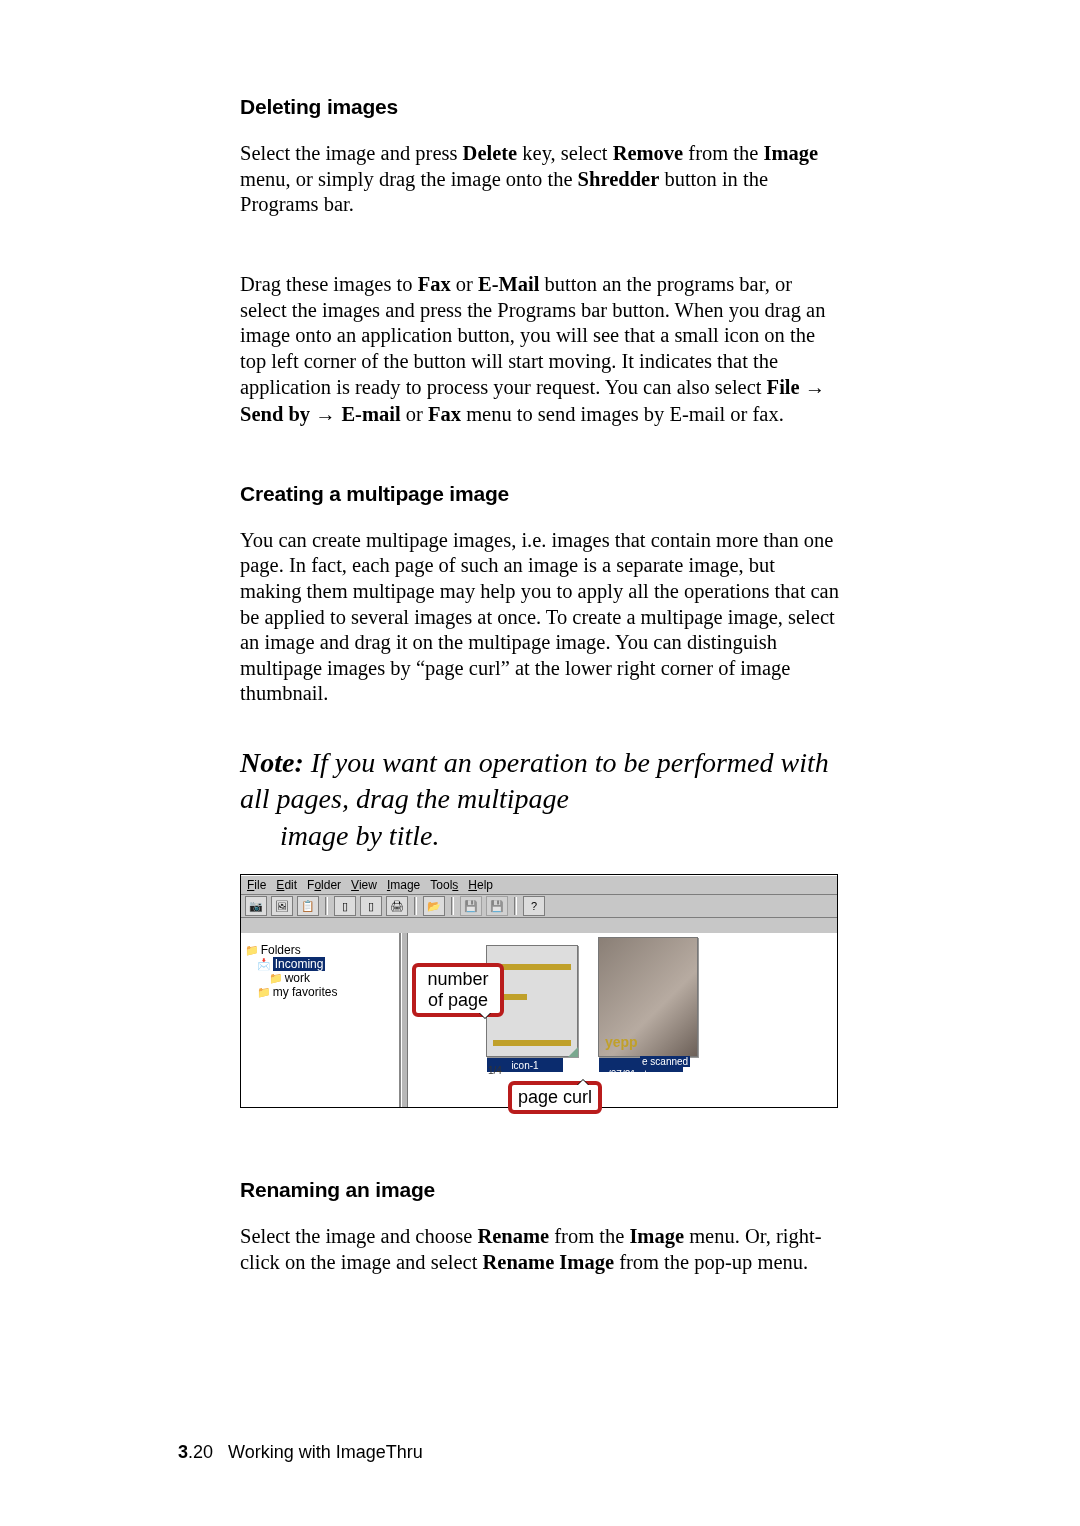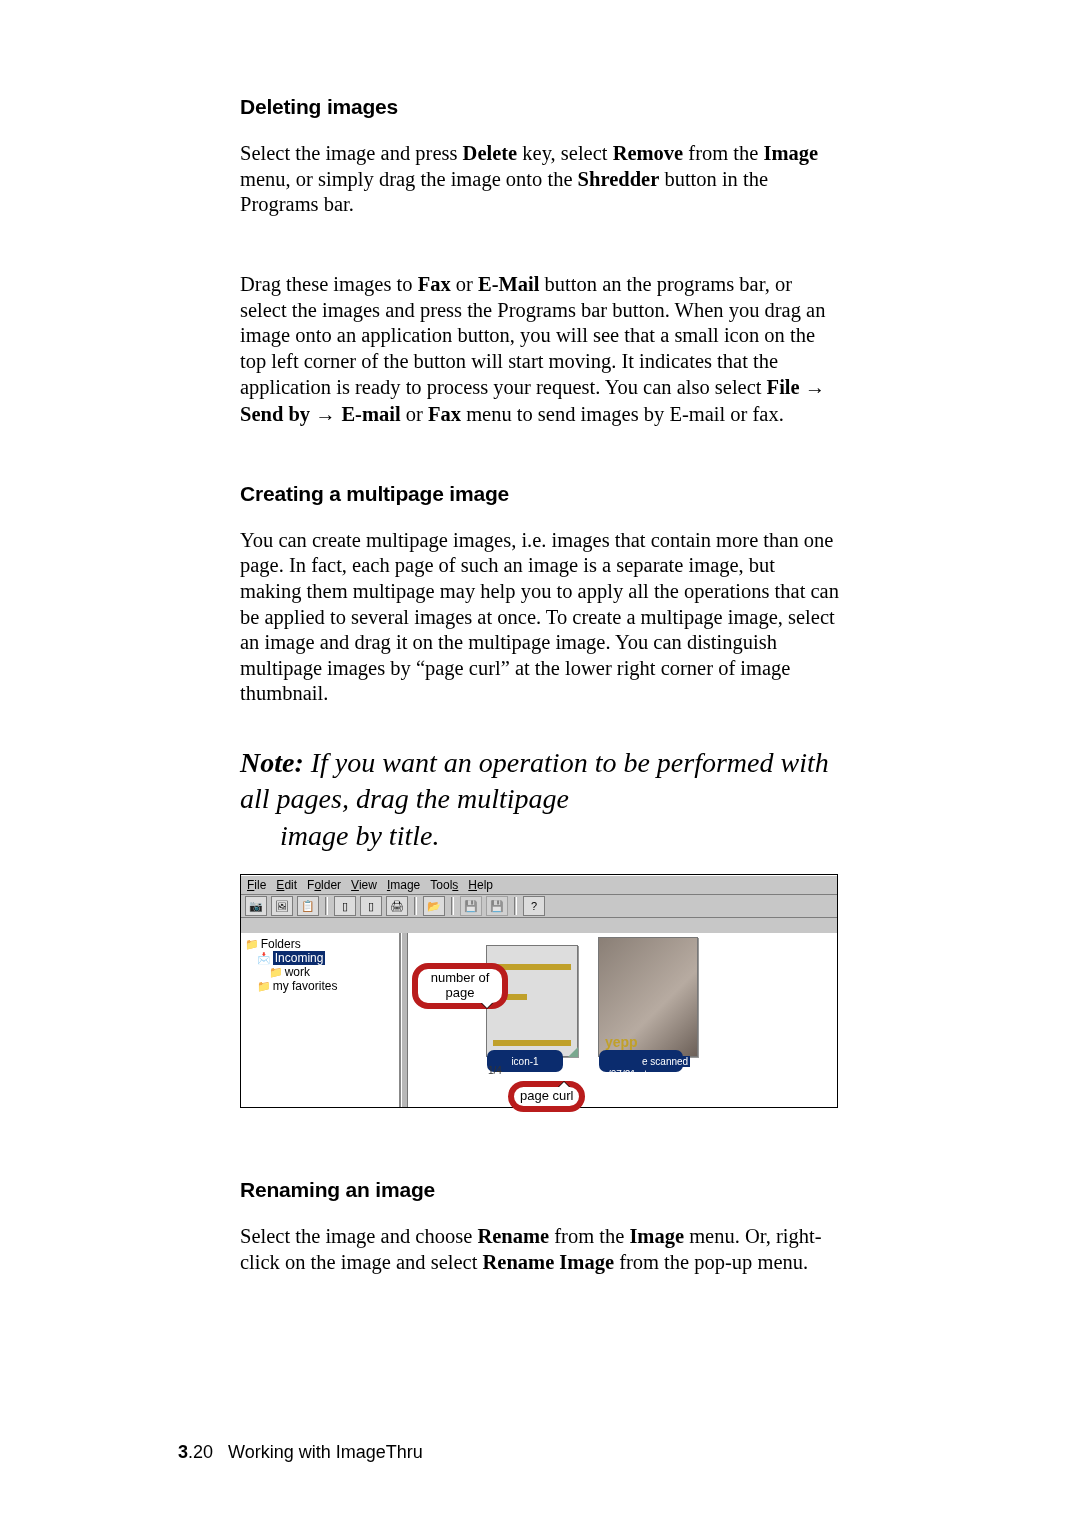--- a/index.html
+++ b/index.html
@@ -85,21 +85,21 @@
   }
   .tbtn {
     width: 20px; height: 18px; border: 1px solid #7d7d7d; background: #dcdcdc;
     display: flex; align-items: center; justify-content: center; font-size: 11px; line-height: 1;
   }
   .tdiv { width: 1px; height: 18px; border-left: 1px solid #7d7d7d; border-right: 1px solid #fff; margin: 0 2px; }
   .panes {
     position: absolute; top: 58px; left: 0; right: 0; bottom: 0; background: #fff; display: flex;
   }
   .tree {
-    width: 150px; background: #fff; border-right: 2px solid #888; padding: 4px 4px;
+    width: 150px; background: #fff; border-right: 2px solid #888; padding: 10px 4px;
     font-size: 12px;
   }
   .tree .item { white-space: nowrap; }
   .tree .fi::before { content: "📁"; margin-right: 2px; font-size: 11px; }
   .tree .mail::before { content: "📩"; margin-right: 2px; font-size: 11px; }
   .tree .lvl1 { margin-left: 12px; }
   .tree .lvl2 { margin-left: 24px; }
   .tree .sel { background: #0b2c6e; color: #fff; padding: 0 2px; }
 
   .splitter { width: 5px; background: #b8b8b8; border-left:1px solid #fff; border-right:1px solid #777; }
@@ -114,30 +114,29 @@
     position: absolute; right: -1px; bottom: -1px; width: 0; height: 0;
     border-left: 10px solid transparent;
     border-bottom: 10px solid #7aa88f;
   }
   .thumb .stripe { position: absolute; background: #c0a02a; }
   .thumb2img {
     position: absolute; inset: 0;
     background: linear-gradient(135deg,#8a7f76 0%,#b7aba1 60%,#6c6058 100%);
   }
   .cap {
-    position: absolute; left: 0; right: 14px; height: 22px; background: #0b2c6e; color: #fff;
+    position: absolute; left: 0; right: 14px; height: 14px; background: #0b2c6e; color: #fff;
     font-size: 10px; display: flex; align-items: center; justify-content: center;
     bottom: -16px;
-    border-radius: 7px;
   }
   .pcount { position: absolute; font-size: 10px; color: #333; }
 
   .bubble {
-    position: absolute; background: #fff; border: 6px solid #b91c1c; border-radius: 16px;
-    padding: 2px 6px; font-size: 13px; text-align: center; line-height: 1.15;
+    position: absolute; background: #fff; border: 4px solid #b91c1c; border-radius: 6px;
+    padding: 2px 6px; font-size: 18px; text-align: center; line-height: 1.15;
   }
   .bubble.tail-br::after {
     content: ""; position: absolute; right: 10px; bottom: -10px;
     border: 5px solid transparent; border-top-color: #fff;
   }
   .bubble.tail-tr::after {
     content: ""; position: absolute; right: 10px; top: -10px;
     border: 5px solid transparent; border-bottom-color: #fff;
   }
   .bubble.tail-tr::before, .bubble.tail-br::before {

